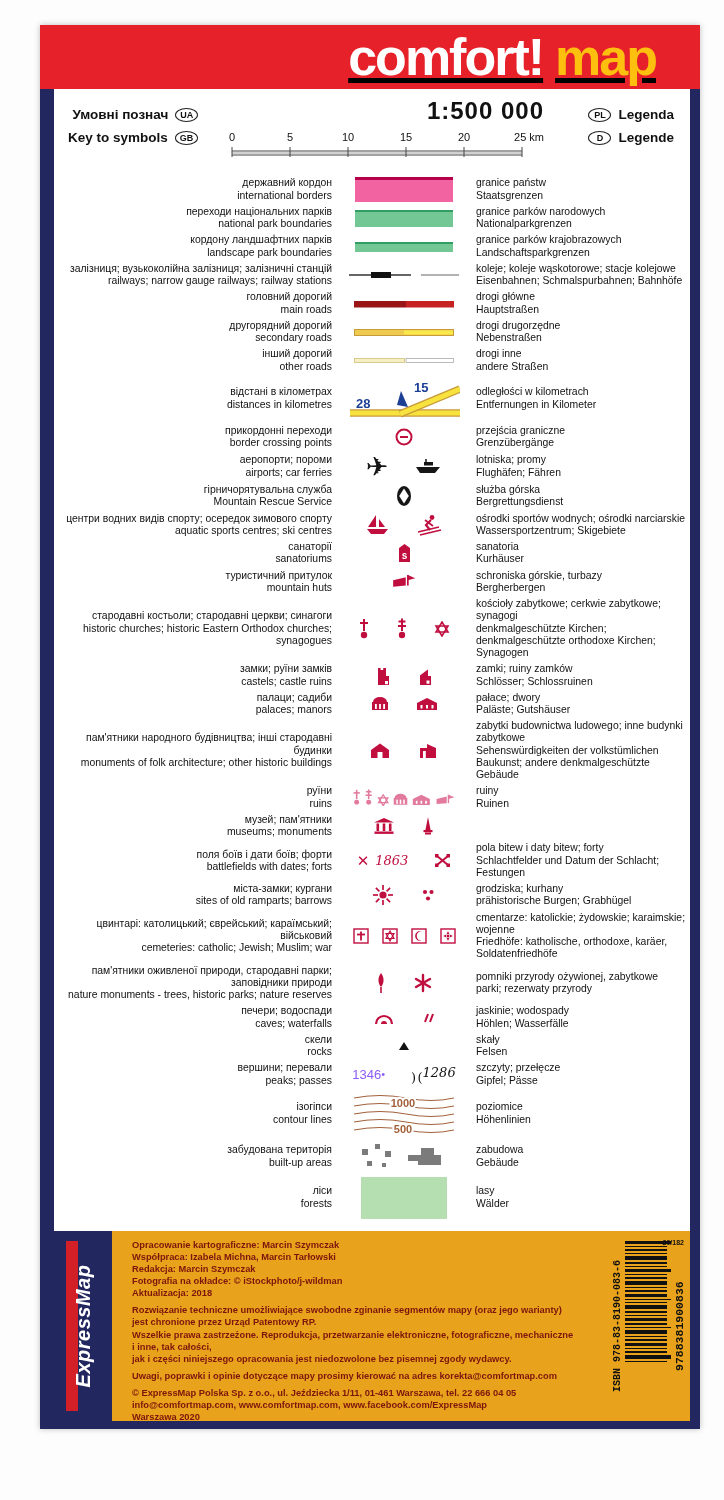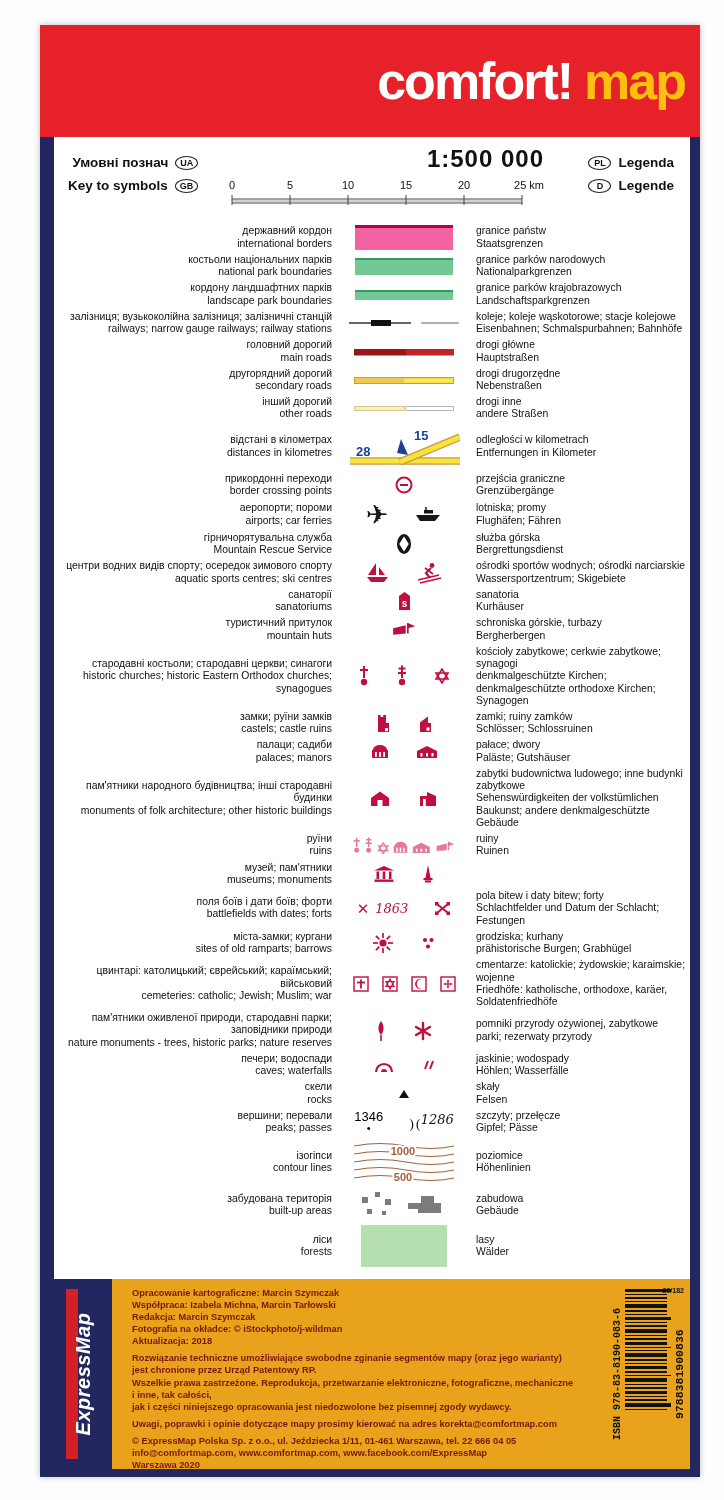--- a/index.html
+++ b/index.html
@@ -1,20 +1,20 @@
 <!DOCTYPE html>
 <html><head>
 <meta charset="utf-8">
 <style>
   html,body{margin:0;padding:0;background:#fff;}
   body{font-family:"Liberation Sans","DejaVu Sans",sans-serif;width:724px;height:1500px;position:relative;}
   .page{position:absolute;left:0;top:0;width:724px;height:1500px;background:#fdfdfd;overflow:hidden;}
   .sheet{position:absolute;left:40px;top:25px;width:660px;box-shadow:0 0 6px rgba(0,0,0,.25);background:#fff;box-sizing:border-box;}
   
-  .brandbar{height:112px;background:#e62129;display:flex;align-items:center;justify-content:flex-end;padding-right:15px;box-sizing:border-box;}
+  .brandbar{height:64px;background:#e62129;display:flex;align-items:center;justify-content:flex-end;padding-right:44px;box-sizing:border-box;text-decoration:underline;}
   .brandbar .logo{font-weight:bold;font-size:52px;letter-spacing:-2px;line-height:1;}
   .logo .c1{color:#ffffff;}
   .logo .c2{color:#fdc00f;margin-left:12px;}
   
   .bodywrap{border-left:14px solid #23275f;border-right:10px solid #23275f;background:#fff;box-sizing:border-box;}
   
   .titleband{height:80px;position:relative;padding:22px 8px 0 8px;box-sizing:border-box;}
   .tb-left{position:absolute;left:14px;top:18px;text-align:left;font-size:13.5px;font-weight:bold;color:#111;}
   .tb-left .line, .tb-right .line{display:flex;align-items:center;gap:7px;margin-bottom:8px;}
   .badge{display:inline-block;border:1.4px solid #222;border-radius:50%;font-size:9px;font-weight:bold;padding:1px 4px;min-width:13px;text-align:center;color:#111;background:#fff;}
@@ -119,21 +119,21 @@
             <div class="lcell-sym">
               <div style="width:98px;height:22px;background:#f263a2;border-top:3px solid #b8004a"></div>
             </div>
             <div class="lcell-right">
               <span class="lab">granice państw</span>
               <span class="lab">Staatsgrenzen</span>
             </div>
           </div>
           <div class="lrow">
             <div class="lcell-left">
-              <span class="lab">костьоли національних парків</span>
+              <span class="lab">переходи національних парків</span>
               <span class="lab">national park boundaries</span>
             </div>
             <div class="lcell-sym">
               <div style="width:98px;height:15px;background:#72c795;border-top:2.5px solid #2f9e60"></div>
             </div>
             <div class="lcell-right">
               <span class="lab">granice parków narodowych</span>
               <span class="lab">Nationalparkgrenzen</span>
             </div>
           </div>
@@ -679,21 +679,21 @@
               <span class="lab">skały</span>
               <span class="lab">Felsen</span>
             </div>
           </div>
           <div class="lrow">
             <div class="lcell-left">
               <span class="lab">вершини; перевали</span>
               <span class="lab">peaks; passes</span>
             </div>
             <div class="lcell-sym">
-              <span style="display:flex;flex-direction:column;align-items:center;line-height:1.05;color:#000000">
+              <span style="display:flex;flex-direction:row;align-items:center;line-height:1.05;color:#8b5cf6">
                 <span style="font-size:13px">1346</span>
                 <span style="font-size:11px">•</span>
               </span>
               <span style="display:flex;align-items:flex-start;color:#111;font-family:'DejaVu Serif',serif">
                 <span style="font-size:13px;margin-top:5px">) (</span>
                 <span style="font-style:italic;font-size:13px">1286</span>
               </span>
             </div>
             <div class="lcell-right">
               <span class="lab">szczyty; przełęcze</span>

